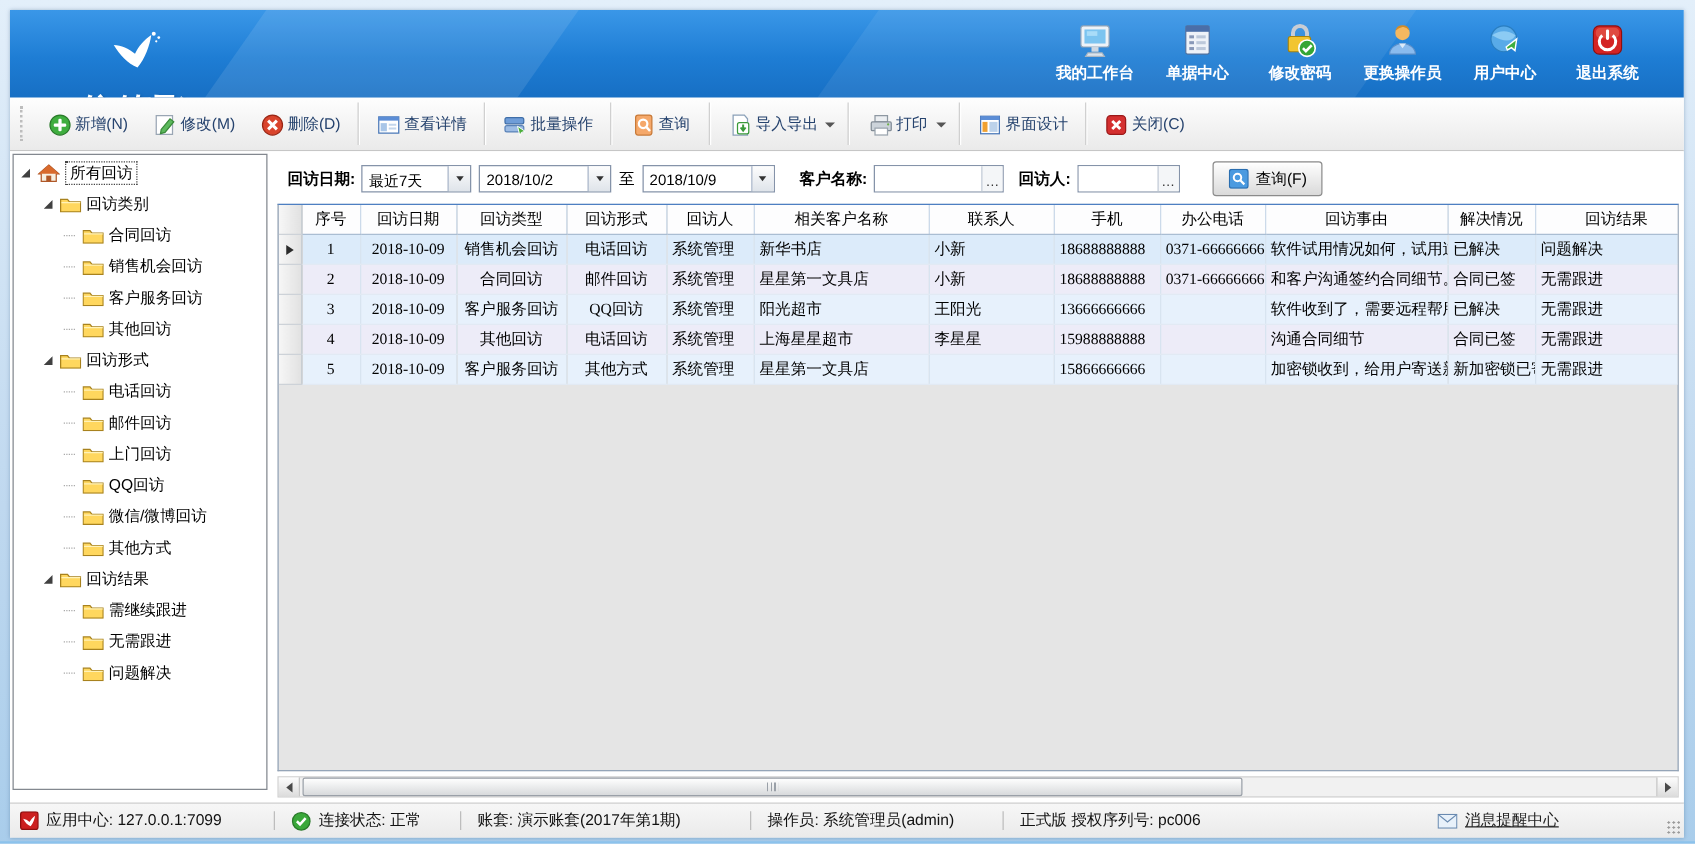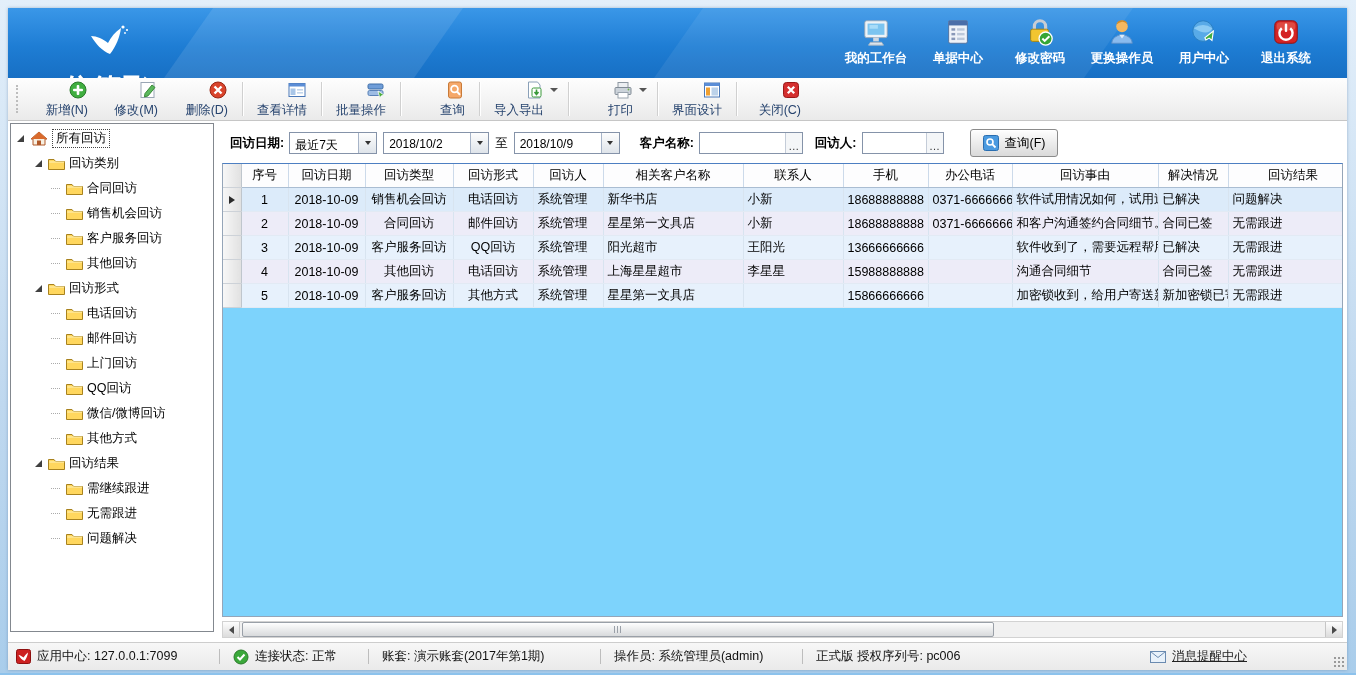--- a/index.html
+++ b/index.html
@@ -32,21 +32,21 @@
   .tab.inactive{width:165px;height:24px;line-height:24px;text-align:center;
     background:linear-gradient(#fbfbfb,#d3d3d3);border:1px solid #8f8f8f;border-bottom:none;}
   .tab.active{width:170px;height:28px;margin-bottom:-1px;background:#fff;border:1px solid #8f8f8f;border-bottom:1px solid #fff;
     position:relative;z-index:2;display:flex;align-items:center;justify-content:center;gap:20px;}
   .tab-close{font-size:13px;color:#666;}
 
   
   .toolbar{height:42px;flex:none;background:linear-gradient(#fefefe,#eaeaea);
     border-bottom:1px solid #c6c6c6;display:flex;align-items:center;padding:0 6px;}
   .grip{width:3px;height:28px;border-left:2px dotted #bdbdbd;margin:0 7px 0 2px;}
-  .tbtn{display:flex;flex-direction:column;align-items:flex-end;justify-content:center;gap:2px;
+  .tbtn{display:flex;flex-direction:row;align-items:center;justify-content:center;gap:2px;
     padding:3px 10px 2px;min-width:50px;position:relative;cursor:pointer;}
   .tbtn svg{width:20px;height:20px;}
   .tbtn .lbl{font-size:12.5px;color:#26436e;white-space:nowrap;}
   .tbtn.dd{padding-right:20px;}
   .caret{position:absolute;right:6px;top:11px;width:0;height:0;
     border-left:4px solid transparent;border-right:4px solid transparent;border-top:4px solid #555;}
   .tsep{width:1px;height:34px;background:#d0d0d0;box-shadow:1px 0 0 #fff;margin:0 4px;}
 
   
   .content{flex:1;display:flex;background:#fff;min-height:0;}
@@ -78,21 +78,21 @@
   .ellip{height:22px;border:1px solid #8593a9;background:#fff;display:flex;box-sizing:border-box;}
   .ellip.cust{width:104px;} .ellip.vis{width:82px;}
   .ellip input{border:none;outline:none;flex:1;min-width:0;font-size:12px;padding:0 3px;background:#fff;}
   .ellip .dots{width:16px;border-left:1px solid #c4ccd8;background:#f4f6f8;display:flex;align-items:flex-end;
     justify-content:center;font-size:11px;line-height:13px;color:#333;cursor:pointer;}
   .querybtn{height:26px;margin-left:26px;display:flex;align-items:center;gap:6px;padding:0 12px;
     border:1px solid #8b8b8b;border-radius:3px;background:linear-gradient(#fefefe,#dadada);
     font-size:12.5px;cursor:pointer;box-shadow:inset 0 1px 0 #fff;}
 
   
-  .tablewrap{flex:1;min-height:0;border:1px solid #95a5b8;border-top:1px solid #4d7fc2;overflow:hidden;background:#7dd3fc;}
+  .tablewrap{flex:1;min-height:0;border:1px solid #95a5b8;border-top:1px solid #4d7fc2;overflow:hidden;background:#e5e5e5;font-family:Liberation Serif, serif;}
   table{border-collapse:collapse;table-layout:fixed;font-size:12.5px;}
   th{height:23px;background:#fdfdfe;border-right:1px solid #ccdaea;border-bottom:1px solid #aabdd2;
     font-weight:normal;color:#000;padding:0 3px;overflow:hidden;white-space:nowrap;}
   td{height:23px;border-right:1px solid #d8e4f0;border-bottom:1px solid #e2eaf4;
     padding:0 4px;overflow:hidden;white-space:nowrap;color:#000;}
   td.c{text-align:center;}
   th.rowsel,td.rowsel{background:linear-gradient(90deg,#f7f7f7,#e1e1e1);
     border-right:1px solid #bfc6cd;border-bottom:1px solid #cdd2d8;padding:0;}
   tr.bgA td.data{background:#e7f1fc;}
   tr.bgB td.data{background:#edecf8;}

